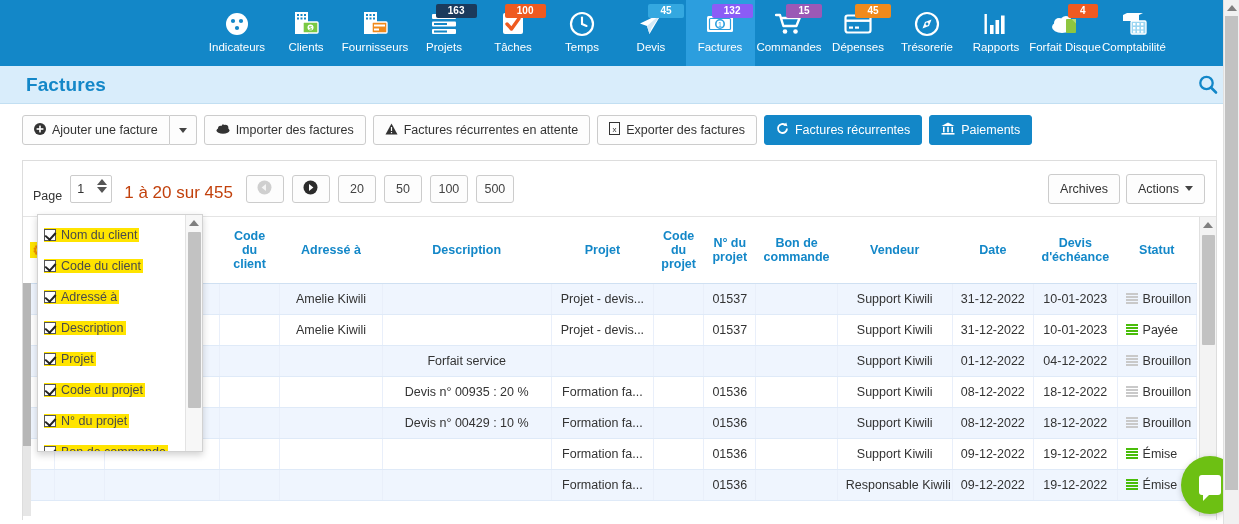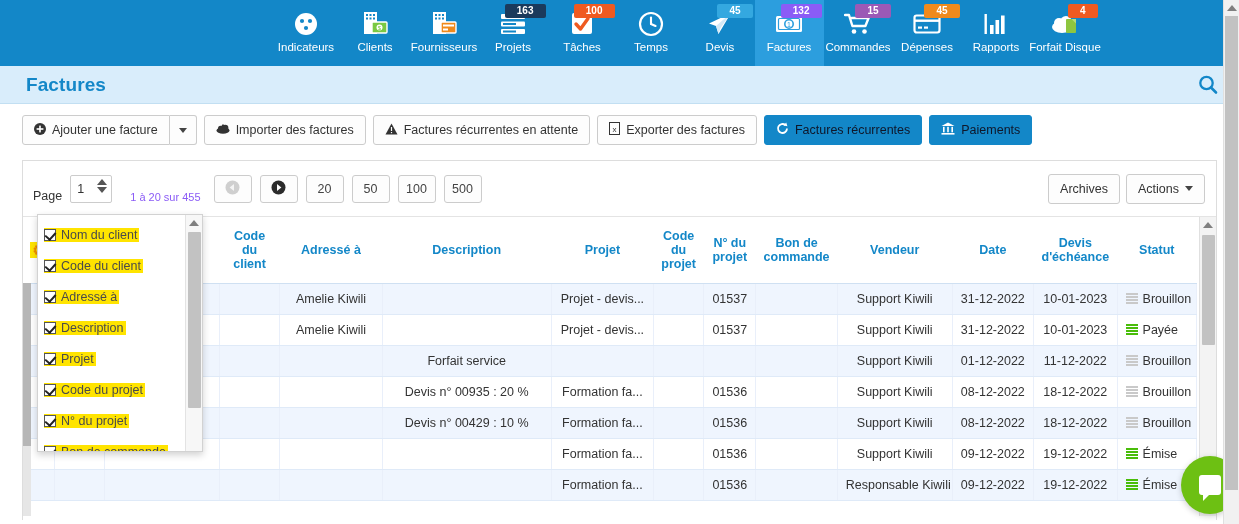--- a/index.html
+++ b/index.html
@@ -106,21 +106,21 @@
     border-radius: 3px;
     background: #fdfdfd;
     color: #333;
     font-size: 12.5px;
     cursor: pointer;
     white-space: nowrap;
   }
   .btn-primary {
     background: #1387c8;
     border-color: #1387c8;
-    color: #0f172a;
+    color: #ffffff;
   }
   .btn-group { display: flex; }
   .btn-group .btn:first-child { border-top-right-radius:0; border-bottom-right-radius:0; }
   .btn-group .btn.caret {
     border-top-left-radius:0; border-bottom-left-radius:0;
     border-left: none; padding: 0 9px;
   }
   .caret-down {
     width:0;height:0;border-left:4px solid transparent;border-right:4px solid transparent;
     border-top:5px solid #444;display:inline-block;
@@ -159,21 +159,21 @@
     border: none; outline: none; width: 18px;
     font-size: 12.5px; font-family: inherit; color:#333;
     background: transparent; padding: 0;
   }
   .spin-arrows {
     position: absolute; right: 4px; top: 3px;
     display: flex; flex-direction: column; gap: 2px; cursor: pointer;
   }
   .tri-up { width:0;height:0;border-left:5px solid transparent;border-right:5px solid transparent;border-bottom:6px solid #555; }
   .tri-dn { width:0;height:0;border-left:5px solid transparent;border-right:5px solid transparent;border-top:6px solid #555; }
-  .range-txt { font-size: 11px; color: #8b5cf6; margin: 0 5px 0 10px; }
+  .range-txt { font-size: 17px; color: #c2410c; margin: 0 5px 0 4px; }
   .pg-btn {
     min-width: 38px; height: 28px;
     border: 1px solid #ccc; border-radius: 3px; background: #fdfdfd;
     font-size: 12.5px; color: #444; cursor: pointer;
     display: inline-flex; align-items: center; justify-content: center;
   }
   .pg-btn.circ { width: 38px; }
   .circ-ico { font-size: 14px; line-height: 1; }
   .circ-ico.disabled { color: #bbb; }
   .head-right { display: flex; gap: 6px; }
@@ -525,20 +525,30 @@
           <rect x="1.5" y="6.5" width="25" height="2.4" fill="#fff"></rect>
           <rect x="5" y="13.5" width="4" height="2.2" fill="#fff"></rect>
           <rect x="11" y="13.5" width="4" height="2.2" fill="#fff"></rect>
         </svg>
       </div>
       <div class="nav-label">Dépenses</div>
       <div class="nav-badge" style="background: rgb(240, 138, 28);">45</div>
     </div>
     <div class="nav-item">
       <div class="nav-icon">
+        <svg width="26" height="26" viewBox="0 0 26 26">
+          <circle cx="13" cy="13" r="11" fill="none" stroke="#fff" stroke-width="2.2"></circle>
+          <path d="M17.5 8.5 L11 11 L8.5 17.5 L15 15 Z" fill="#fff"></path>
+          <circle cx="13" cy="13" r="1.4" fill="#1387c8"></circle>
+        </svg>
+      </div>
+      <div class="nav-label">Trésorerie</div>
+    </div>
+    <div class="nav-item">
+      <div class="nav-icon">
         <svg width="26" height="24" viewBox="0 0 26 24">
           <rect x="1.5" y="2" width="2.4" height="20" fill="#fff"></rect>
           <rect x="7" y="13" width="3.6" height="9" fill="#fff"></rect>
           <rect x="12.5" y="8" width="3.6" height="14" fill="#fff"></rect>
           <rect x="18" y="3.5" width="3.6" height="18.5" fill="#fff"></rect>
         </svg>
       </div>
       <div class="nav-label">Rapports</div>
     </div>
     <div class="nav-item">
@@ -546,20 +556,41 @@
         <svg width="28" height="24" viewBox="0 0 28 24">
           <ellipse cx="11" cy="15" rx="10" ry="6" fill="#fff"></ellipse>
           <circle cx="8" cy="11" r="5" fill="#fff"></circle>
           <circle cx="15" cy="10" r="6" fill="#fff"></circle>
           <rect x="15" y="7" width="10" height="14" rx="1" fill="#8ec63f"></rect>
           <polygon points="25,7 20.5,7 25,11.5" fill="#b6dc7a"></polygon>
         </svg>
       </div>
       <div class="nav-label">Forfait Disque</div>
       <div class="nav-badge" style="background: rgb(239, 90, 32);">4</div>
+    </div>
+    <div class="nav-item">
+      <div class="nav-icon">
+        <svg width="28" height="24" viewBox="0 0 28 24">
+          <path d="M3 3 h16 v6 h-16 z" fill="#fff"></path>
+          <path d="M3 3 l4 -2 h16 l-4 2 z" fill="#fff"></path>
+          <rect x="11" y="9" width="15" height="13" rx="1.2" fill="#9bd6f2" stroke="#fff" stroke-width="1.3"></rect>
+          <g fill="#fff">
+            <rect x="13" y="11" width="2.4" height="2.4"></rect>
+            <rect x="17" y="11" width="2.4" height="2.4"></rect>
+            <rect x="21" y="11" width="2.4" height="2.4"></rect>
+            <rect x="13" y="15" width="2.4" height="2.4"></rect>
+            <rect x="17" y="15" width="2.4" height="2.4"></rect>
+            <rect x="21" y="15" width="2.4" height="2.4"></rect>
+            <rect x="13" y="18.6" width="2.4" height="2.2"></rect>
+            <rect x="17" y="18.6" width="2.4" height="2.2"></rect>
+            <rect x="21" y="18.6" width="2.4" height="2.2"></rect>
+          </g>
+        </svg>
+      </div>
+      <div class="nav-label">Comptabilité</div>
     </div>
   </div>
 
 <div class="title-bar">
   <h1>Factures</h1>
   <div class="search-btn">
     <svg width="22" height="22" viewBox="0 0 22 22">
       <circle cx="9.5" cy="9" r="6.2" fill="none" stroke="#1387c8" stroke-width="2.3"></circle>
       <line x1="14" y1="13.5" x2="19" y2="18.5" stroke="#1387c8" stroke-width="2.6" stroke-linecap="round"></line>
     </svg>
@@ -787,21 +818,21 @@
             <td></td>
             <td></td>
             <td class="left"></td>
             <td class="left">Forfait service</td>
             <td class="left"></td>
             <td></td>
             <td></td>
             <td></td>
             <td class="left">Support Kiwili</td>
             <td>01-12-2022</td>
-            <td>11-12-2022</td>
+            <td>04-12-2022</td>
             <td class="left">
               <span class="status-cell">
                 <span class="status-ico st-grey">
                   <i></i>
                   <i></i>
                   <i></i>
                   <i></i>
                 </span>
                 <span>Brouillon</span>
               </span>

